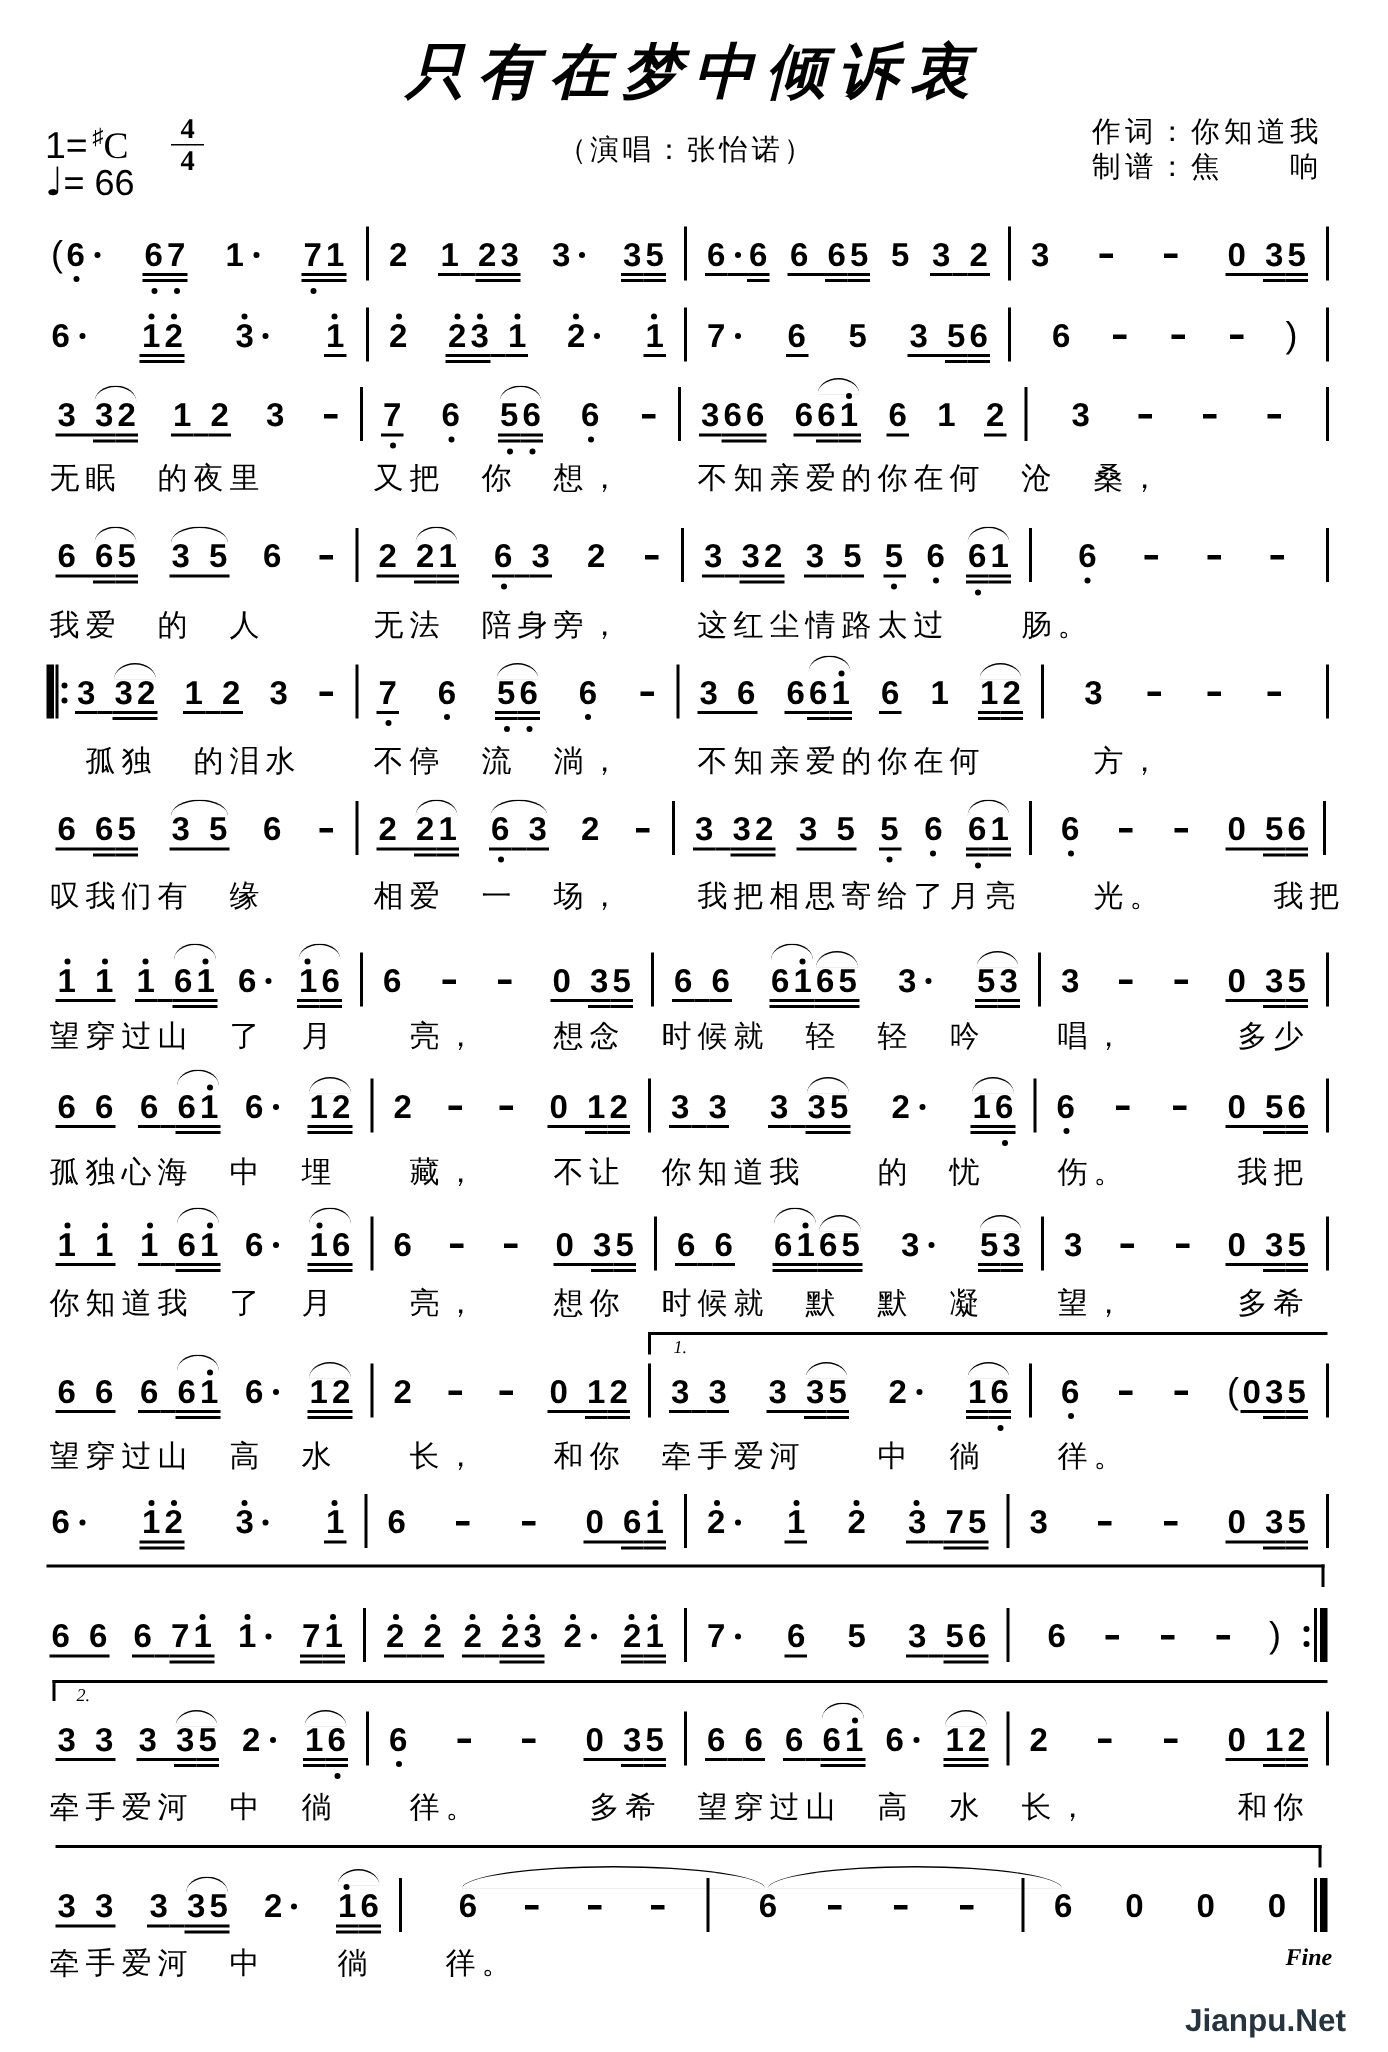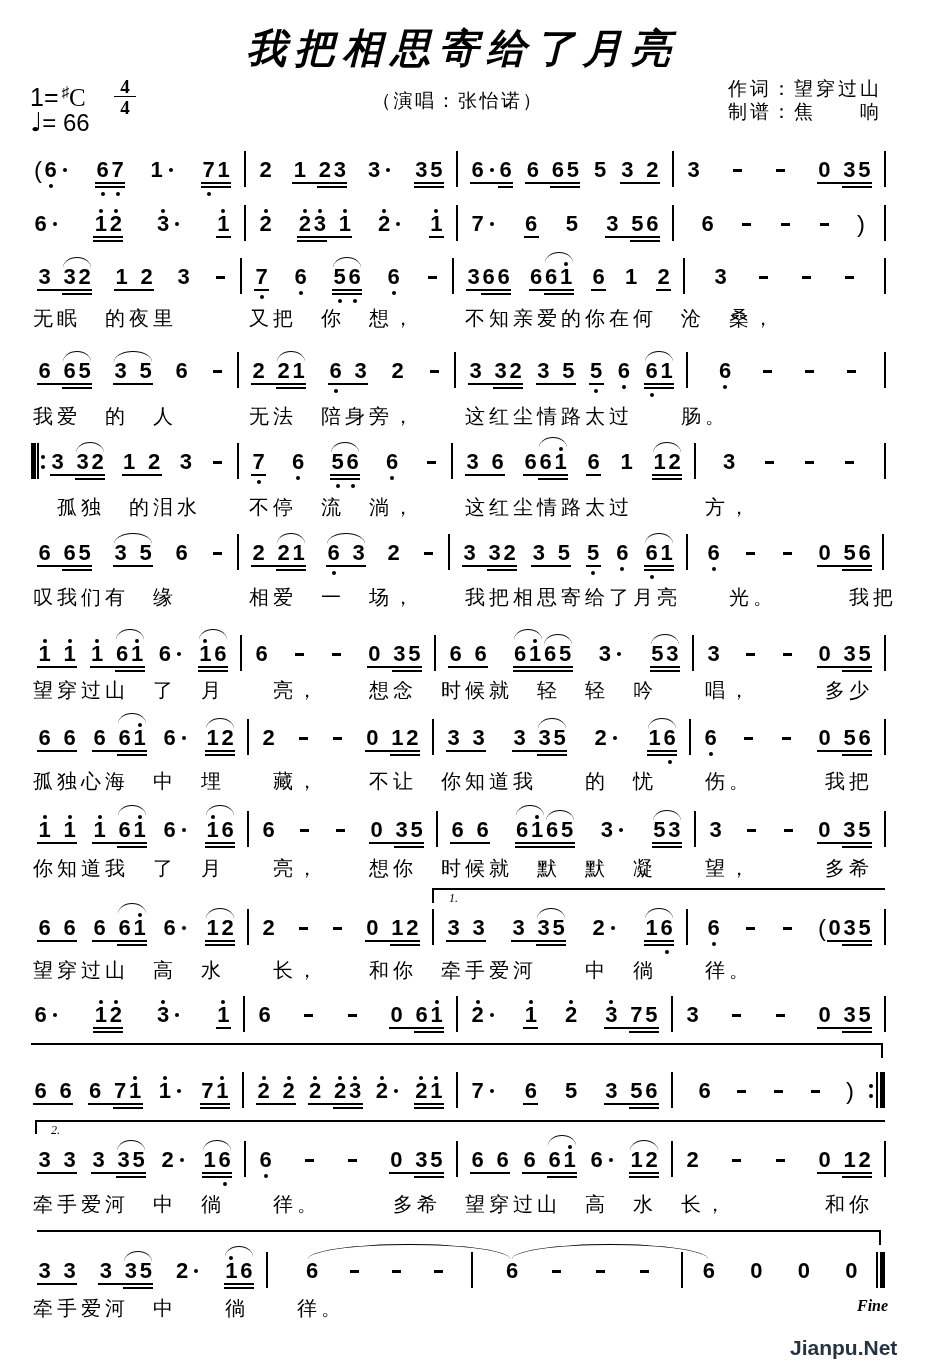--- a/index.html
+++ b/index.html
@@ -38,29 +38,29 @@
 .hline{position:absolute;height:1.5px;background:#000}
 .vline{position:absolute;width:1.5px;background:#000}
 .vlabel{position:absolute;font-family:"Liberation Serif",serif;font-style:italic;font-size:12px;line-height:12px}
 .arc{position:absolute;height:14px;border-top:1.6px solid #000;border-radius:50% 50% 0 0/100% 100% 0 0}
 .fine{position:absolute;left:857px;top:1297px;font-family:"Liberation Serif",serif;font-weight:bold;font-style:italic;font-size:16px}
 .wm{position:absolute;left:790px;top:1336px;font-family:"Liberation Sans",sans-serif;font-weight:bold;font-size:21px;color:#263340}
 </style>
 </head>
 <body>
 
-<div class="title">我把相思寄给了月亮</div>
+<div class="title">只有在梦中倾诉衷</div>
 <div class="key"><span>1=</span><span class="acc">♯</span><span class="ton">C</span></div>
 <div class="tsig">
     <span class="num">4</span>
     <span class="den">4</span>
   </div>
 <div class="tempo"><span class="q">♩</span><span>= 66</span></div>
 <div class="perf">（演唱：张怡诺）</div>
-<div class="cred" style="top:76px">作词：望穿过山</div>
+<div class="cred" style="top:76px">作词：你知道我</div>
 <div class="cred" style="top:99px">制谱：焦　　响</div>
 
 <div class="row" style="top:157px">
   <div class="m" style="left:33px;width:198px">
       <span class="g">
         <span class="n par">(</span>
         <span class="n"><span class="d">6</span><i class="ld" style="top: 27px;"></i></span>
         <span class="n aug">
           <i class="adot"></i>
         </span>
@@ -568,21 +568,21 @@
         </span>
       </span>
       <span class="g">
         <span class="n dash">
           <i class="dbar"></i>
         </span>
       </span>
     </div>
   <div class="bl" style="left:884px"></div>
 </div>
-<div class="lyr" style="top:495px">　孤独　的泪水　　不停　流　淌，　　这红尘情路太过　　　方，</div>
+<div class="lyr" style="top:495px">　孤独　的泪水　　不停　流　淌，　　不知亲爱的你在何　　　方，</div>
 
 <div class="row" style="top:540px">
   <div class="m" style="left:37px;width:188px">
       <span class="g">
         <span class="n"><span class="d">6</span><i class="ul" style="top: 25px;"></i></span>
         <span class="n sp">
           <i class="ul" style="top: 25px;"></i>
         </span>
         <span class="n"><span class="d">6</span><i class="ul" style="top: 25px;"></i><i class="ul" style="top: 29px;"></i></span>
         <span class="n"><span class="d">5</span><i class="ul" style="top: 25px;"></i><i class="ul" style="top: 29px;"></i></span>

